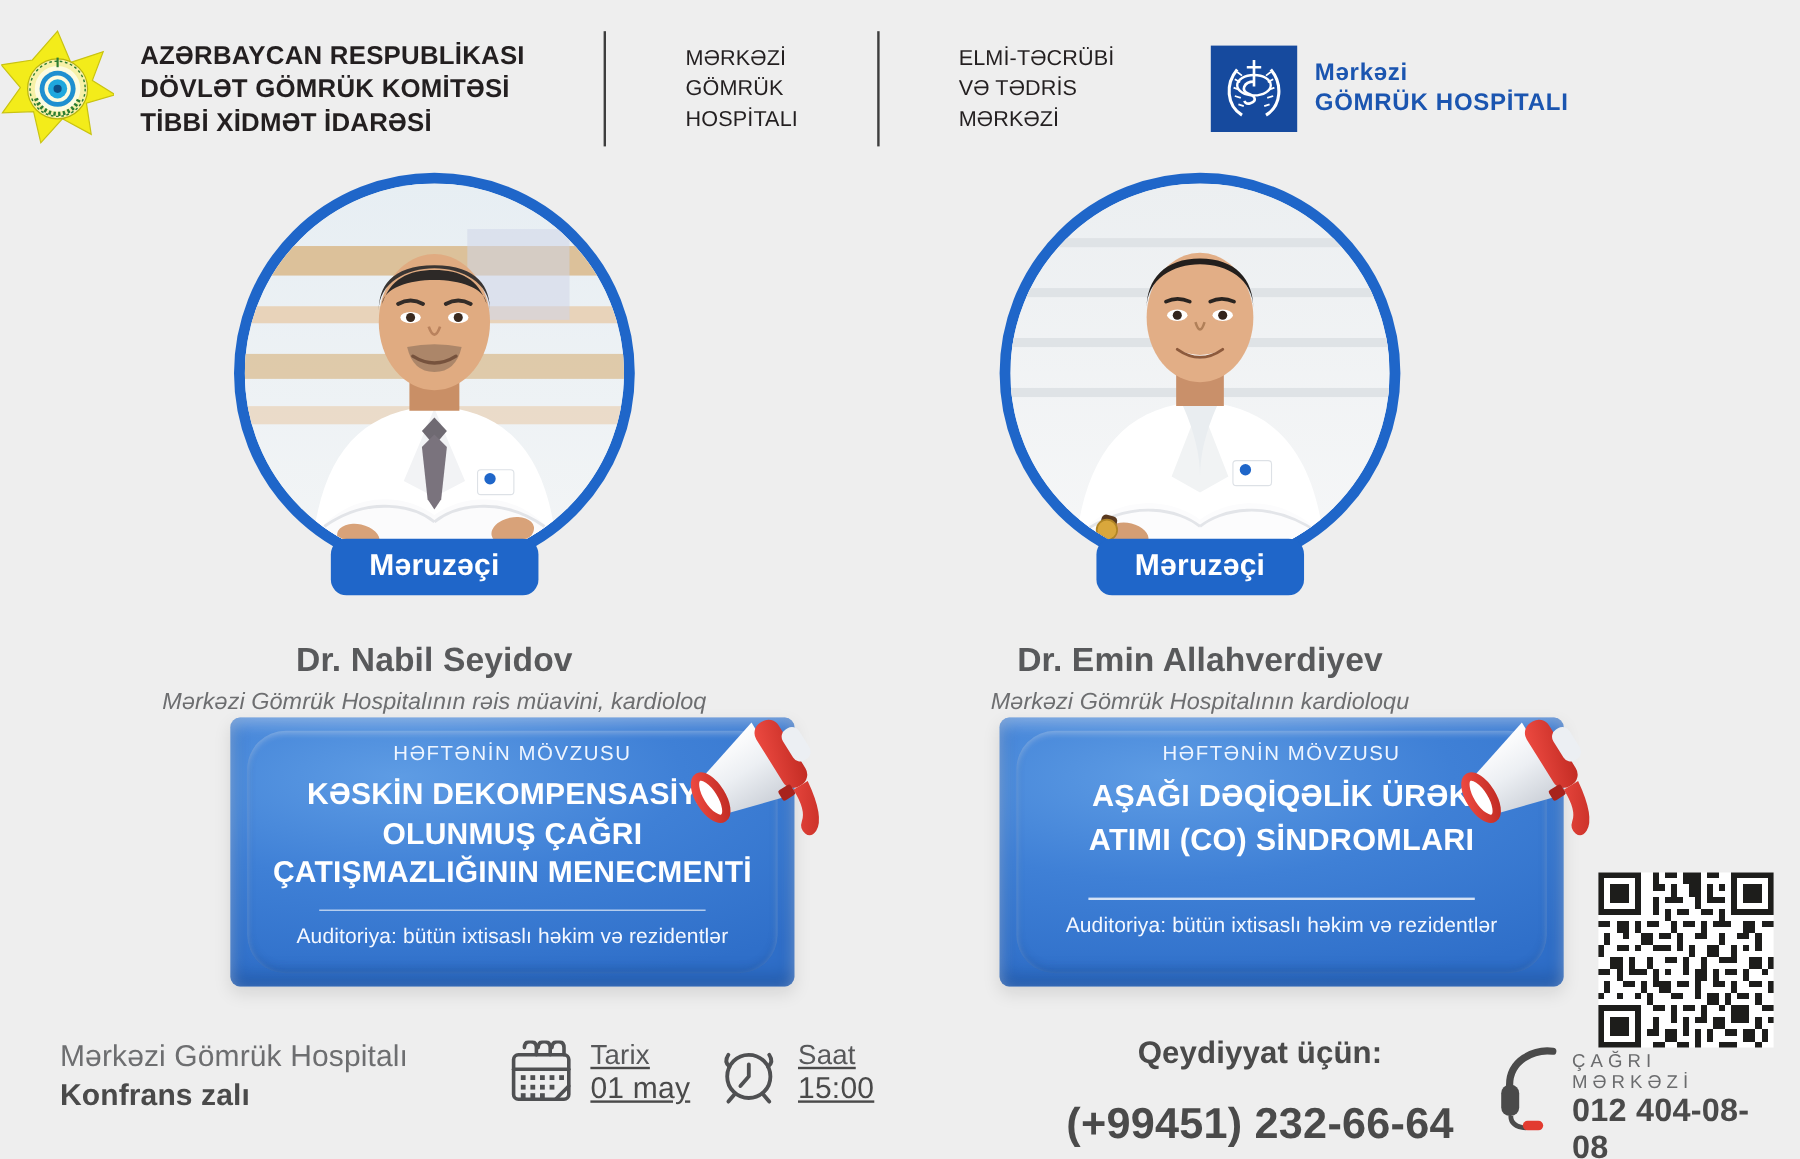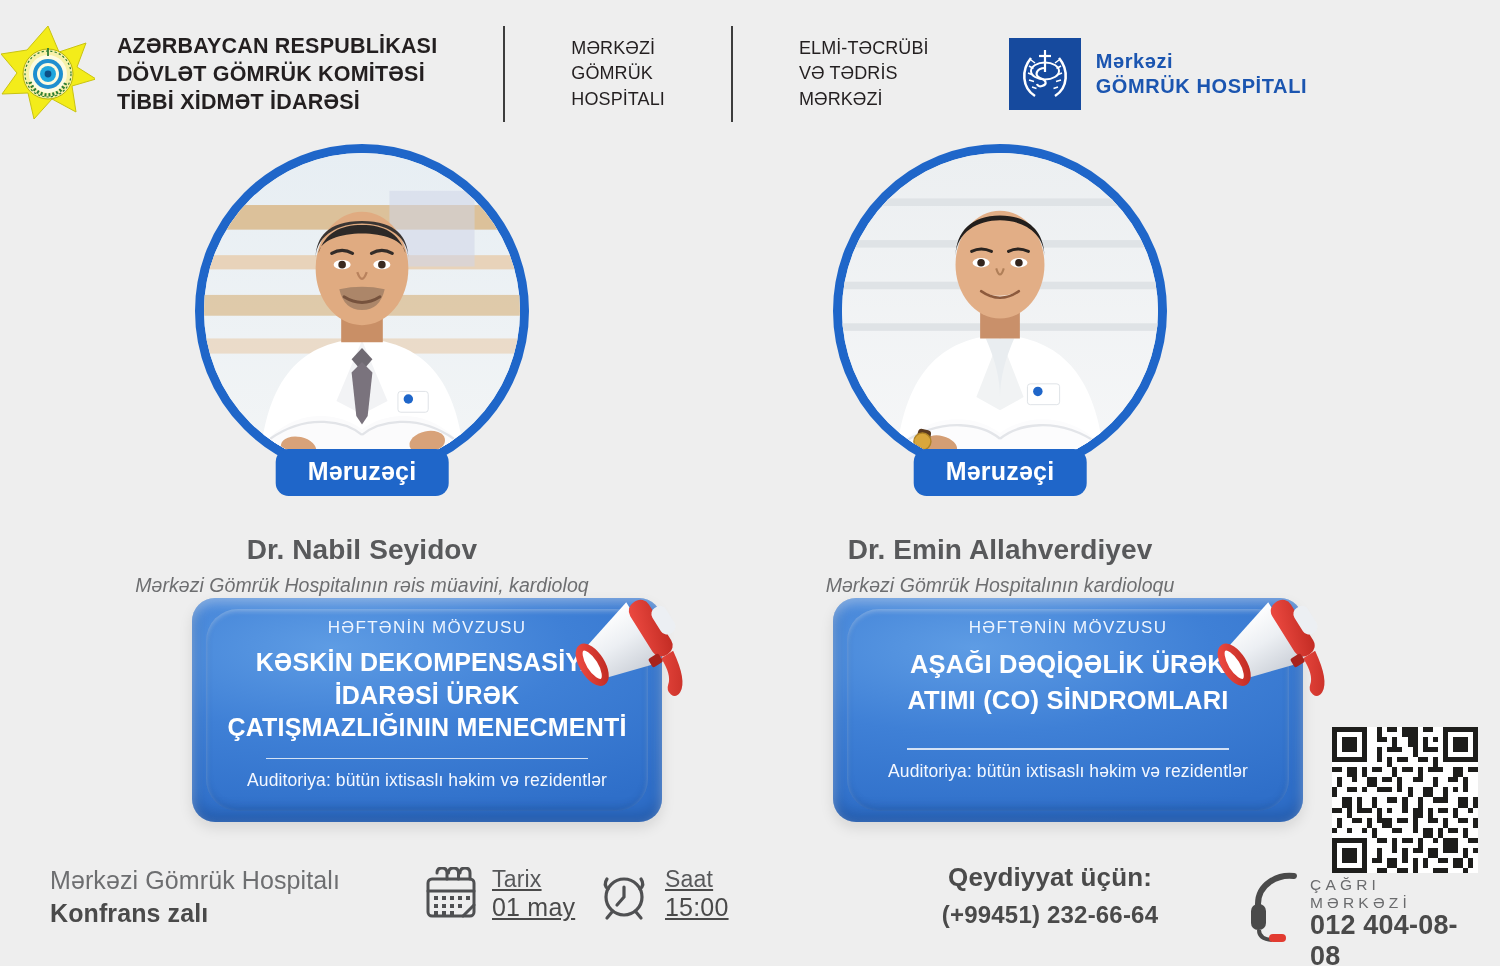--- a/index.html
+++ b/index.html
@@ -68,21 +68,21 @@
     letter-spacing:.1px; white-space:nowrap;
   }
   .doc-role {
     margin-top:8px; font-size:19.5px; color:#6d6e70; letter-spacing:.05px;
     white-space:nowrap;
     font-style:italic;
   }
 
   
   .topic {
-    position:absolute; width:470px; height:224px; border-radius:23px;
+    position:absolute; width:470px; height:224px; border-radius:8px;
     background:
       radial-gradient(ellipse 105% 80% at 30% 22%, #5e9ce4 0%, #3f80d6 48%, #2f6fc9 100%);
     box-shadow: inset 0 5px 12px rgba(255,255,255,.38),
                 inset 0 -8px 16px rgba(10,45,100,.32),
                 0 6px 14px rgba(0,0,0,.10);
     color:#ffffff; text-align:center;
     display:flex; flex-direction:column; align-items:center;
     padding:20px 26px 0;
   }
   .topic::before{
@@ -126,21 +126,21 @@
   .meta { position:absolute; top:866px; display:flex; align-items:center; gap:14px;text-decoration:underline; }
   .meta.date { left:424px; }
   .meta.time { left:597px; }
   .meta-ic { width:54px; height:54px; flex:none; }
   .meta-txt { line-height:1.18; }
   .meta-lbl { font-size:23px; color:#57585a; letter-spacing:.2px; }
   .meta-val { font-size:25px; color:#4a4a4a; letter-spacing:.2px; }
 
   .reg { position:absolute; left:880px; top:862px; width:340px; text-align:center; }
   .reg-1 { font-size:26px; font-weight:bold; color:#4a4a4a; letter-spacing:.1px; }
-  .reg-2 { font-size:24px; font-weight:bold; color:#4a4a4a; margin-top:8px; letter-spacing:.2px; }
+  .reg-2 { font-size:36px; font-weight:bold; color:#4a4a4a; margin-top:22px; letter-spacing:.2px; }
 
   .qr { position:absolute; left:1332px; top:727px; width:146px; height:146px; }
   .qr svg{display:block;}
 
   .callcenter { position:absolute; left:1248px; top:862px; width:240px; height:84px; }
   .cc-headset { position:absolute; left:0; top:6px; width:74px; height:74px; }
   .cc-txt { position:absolute; left:62px; top:14px; }
   .cc-lbl { font-size:15.5px; letter-spacing:4.2px; color:#6a6b6d; }
   .cc-num { font-size:27px; font-weight:bold; color:#4a4a4a; letter-spacing:.2px; margin-top:-2px;}
 </style>
@@ -321,21 +321,21 @@
     <div class="badge">Məruzəçi</div>
   </div>
   <div class="doc-name">Dr. Emin Allahverdiyev</div>
   <div class="doc-role">Mərkəzi Gömrük Hospitalının kardioloqu</div>
 </div>
 
 <div class="topic left">
   <div class="topic-kicker">HƏFTƏNİN MÖVZUSU</div>
   <div class="topic-title">
     <div>KƏSKİN DEKOMPENSASİYA</div>
-    <div>İDARƏSİ ÜRƏK</div>
+    <div>OLUNMUŞ ÇAĞRI</div>
     <div>ÇATIŞMAZLIĞININ MENECMENTİ</div>
   </div>
   <div class="topic-rule"></div>
   <div class="topic-aud">Auditoriya: bütün ixtisaslı həkim və rezidentlər</div>
 </div>
 
 <div class="megaphone l">
   <svg viewBox="0 0 132 132" width="132" height="132">
     <defs>
       <linearGradient id="mgBody" x1="0" y1="0" x2="0" y2="1">

